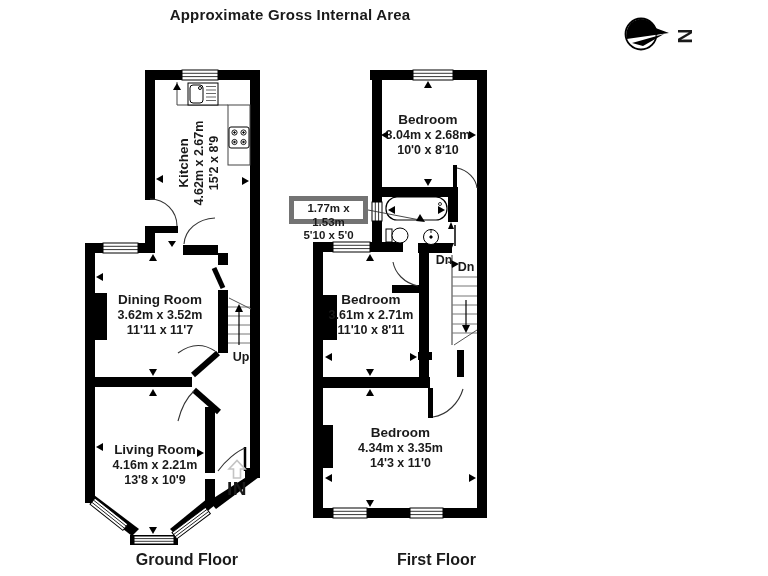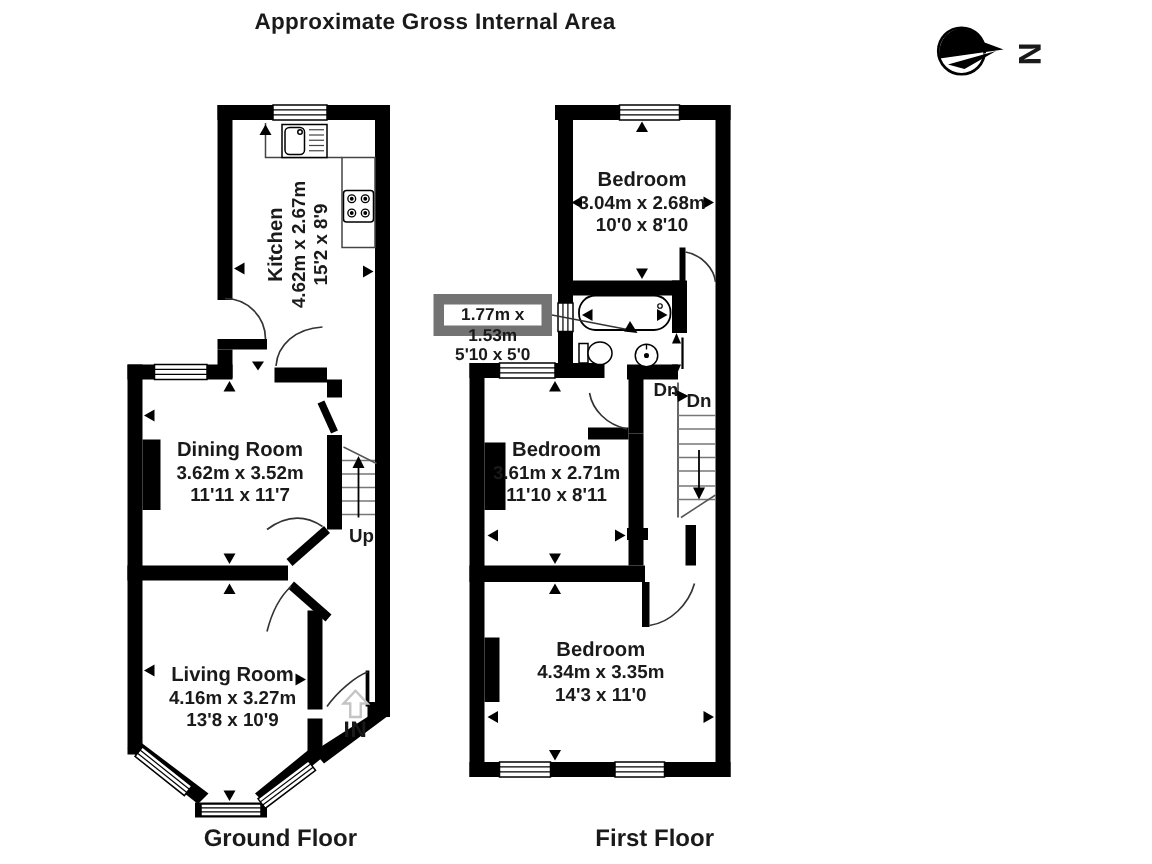--- a/index.html
+++ b/index.html
@@ -9,21 +9,21 @@
   .txt{position:absolute;text-align:center;color:#1a1a1a;}
   .hdr{font-size:15px;font-weight:700;letter-spacing:.2px;line-height:20px;}
   .room-label{line-height:15.5px;}
   .room-name{font-size:13.5px;font-weight:700;}
   .room-dim{font-size:12.5px;font-weight:600;}
   .small-label{font-size:12.5px;font-weight:700;}
   .floor-label{font-size:16px;font-weight:700;text-align:right;}
   .bath-box{line-height:13.5px;font-size:11.5px;font-weight:600;}
   .rot-ccw{transform:rotate(-90deg);transform-origin:center center;}
   .rot-cw{transform:rotate(90deg);transform-origin:center center;}
-  .in-label{font-size:15px;font-weight:800;letter-spacing:.5px;}
+  .in-label{font-size:19px;font-weight:800;letter-spacing:.5px;}
   .n-label{font-size:21px;font-weight:800;}
 </style>
 </head>
 <body>
 
 <div id="canvas">
 
 <svg id="plan-svg" width="768" height="576" viewBox="0 0 768 576">
 
   <g>
@@ -274,34 +274,34 @@
 </div>
 
 <div class="txt room-label" style="left:85px;top:292px;width:150px;">
   <div class="room-name">Dining Room</div>
   <div class="room-dim">3.62m x 3.52m</div>
   <div class="room-dim">11'11 x 11'7</div>
 </div>
 
 <div class="txt room-label" style="left:80px;top:442px;width:150px;">
   <div class="room-name">Living Room</div>
-  <div class="room-dim">4.16m x 3.27m</div>
+  <div class="room-dim">4.16m x 2.21m</div>
   <div class="room-dim">13'8 x 10'9</div>
 </div>
 
 <div class="txt small-label" style="left:228px;top:350px;width:26px;">Up</div>
 <div class="txt in-label" style="left:222px;top:478px;width:30px;">IN</div>
 
 <div class="txt room-label" style="left:353px;top:112px;width:150px;">
   <div class="room-name">Bedroom</div>
   <div class="room-dim">3.04m x 2.68m</div>
   <div class="room-dim">10'0 x 8'10</div>
 </div>
 
-<div class="txt bath-box" style="left:289px;top:196px;width:79px;height:28px;background:#fff;border:7px solid #737373;box-sizing:border-box;padding-top:1px;">
+<div class="txt bath-box" style="left:289px;top:196px;width:79px;height:28px;background:#fff;border:5px solid #737373;box-sizing:border-box;padding-top:1px;">
   <div>1.77m x 1.53m</div>
   <div>5'10 x 5'0</div>
 </div>
 
 <div class="txt room-label" style="left:296px;top:292px;width:150px;">
   <div class="room-name">Bedroom</div>
   <div class="room-dim">3.61m x 2.71m</div>
   <div class="room-dim">11'10 x 8'11</div>
 </div>
 

